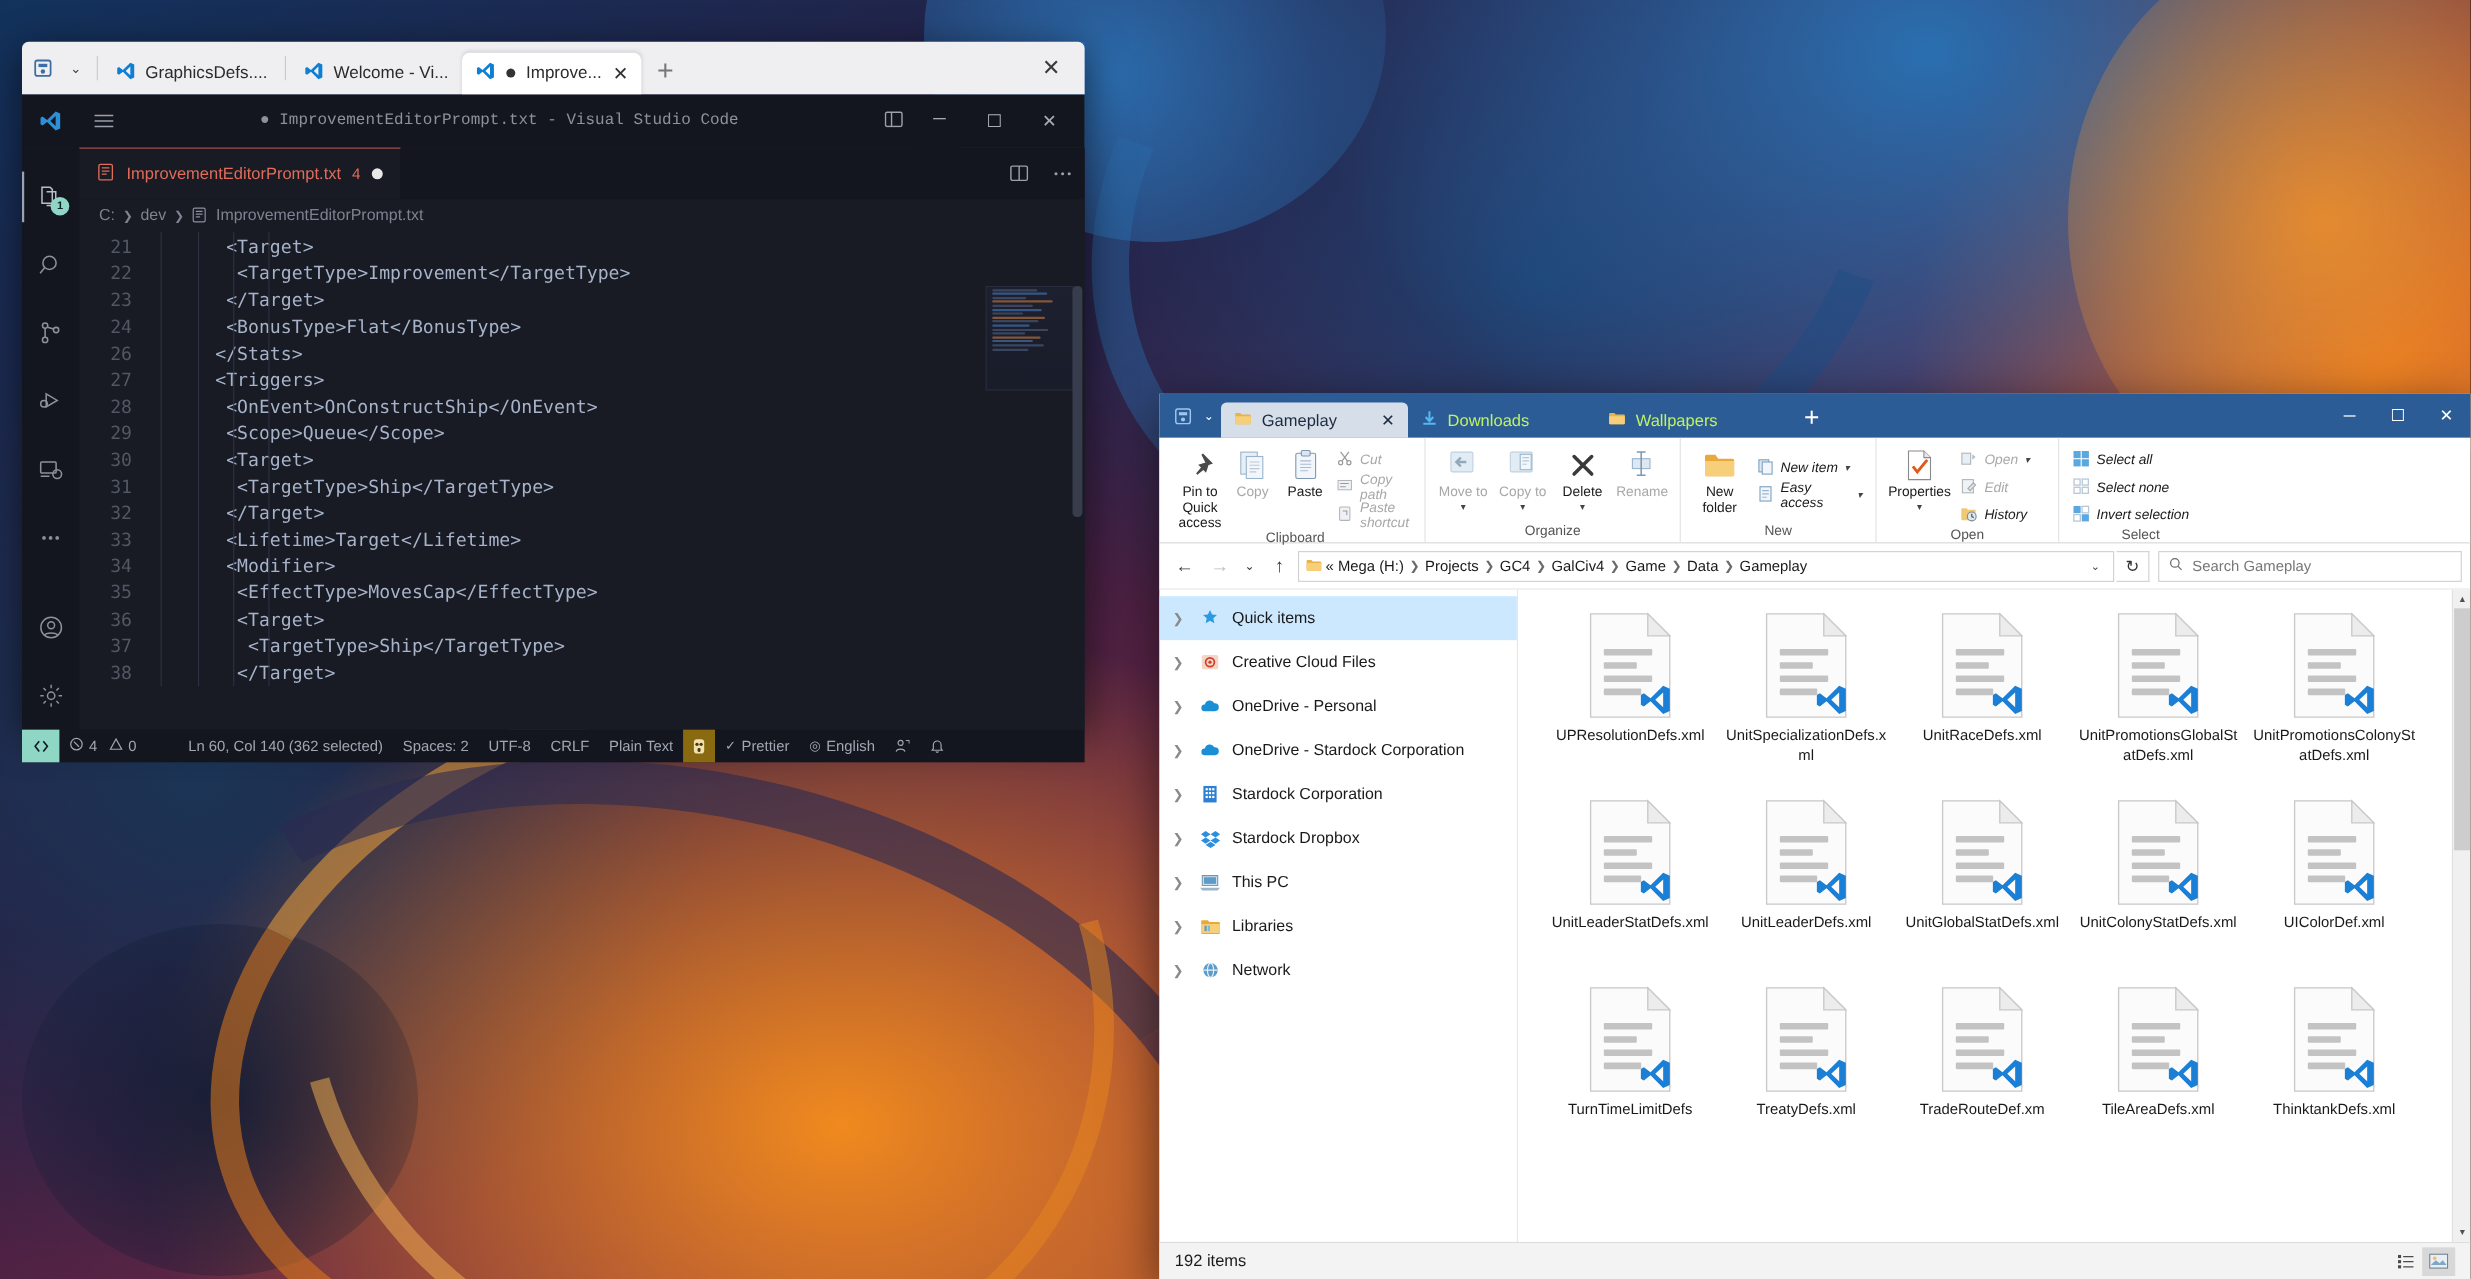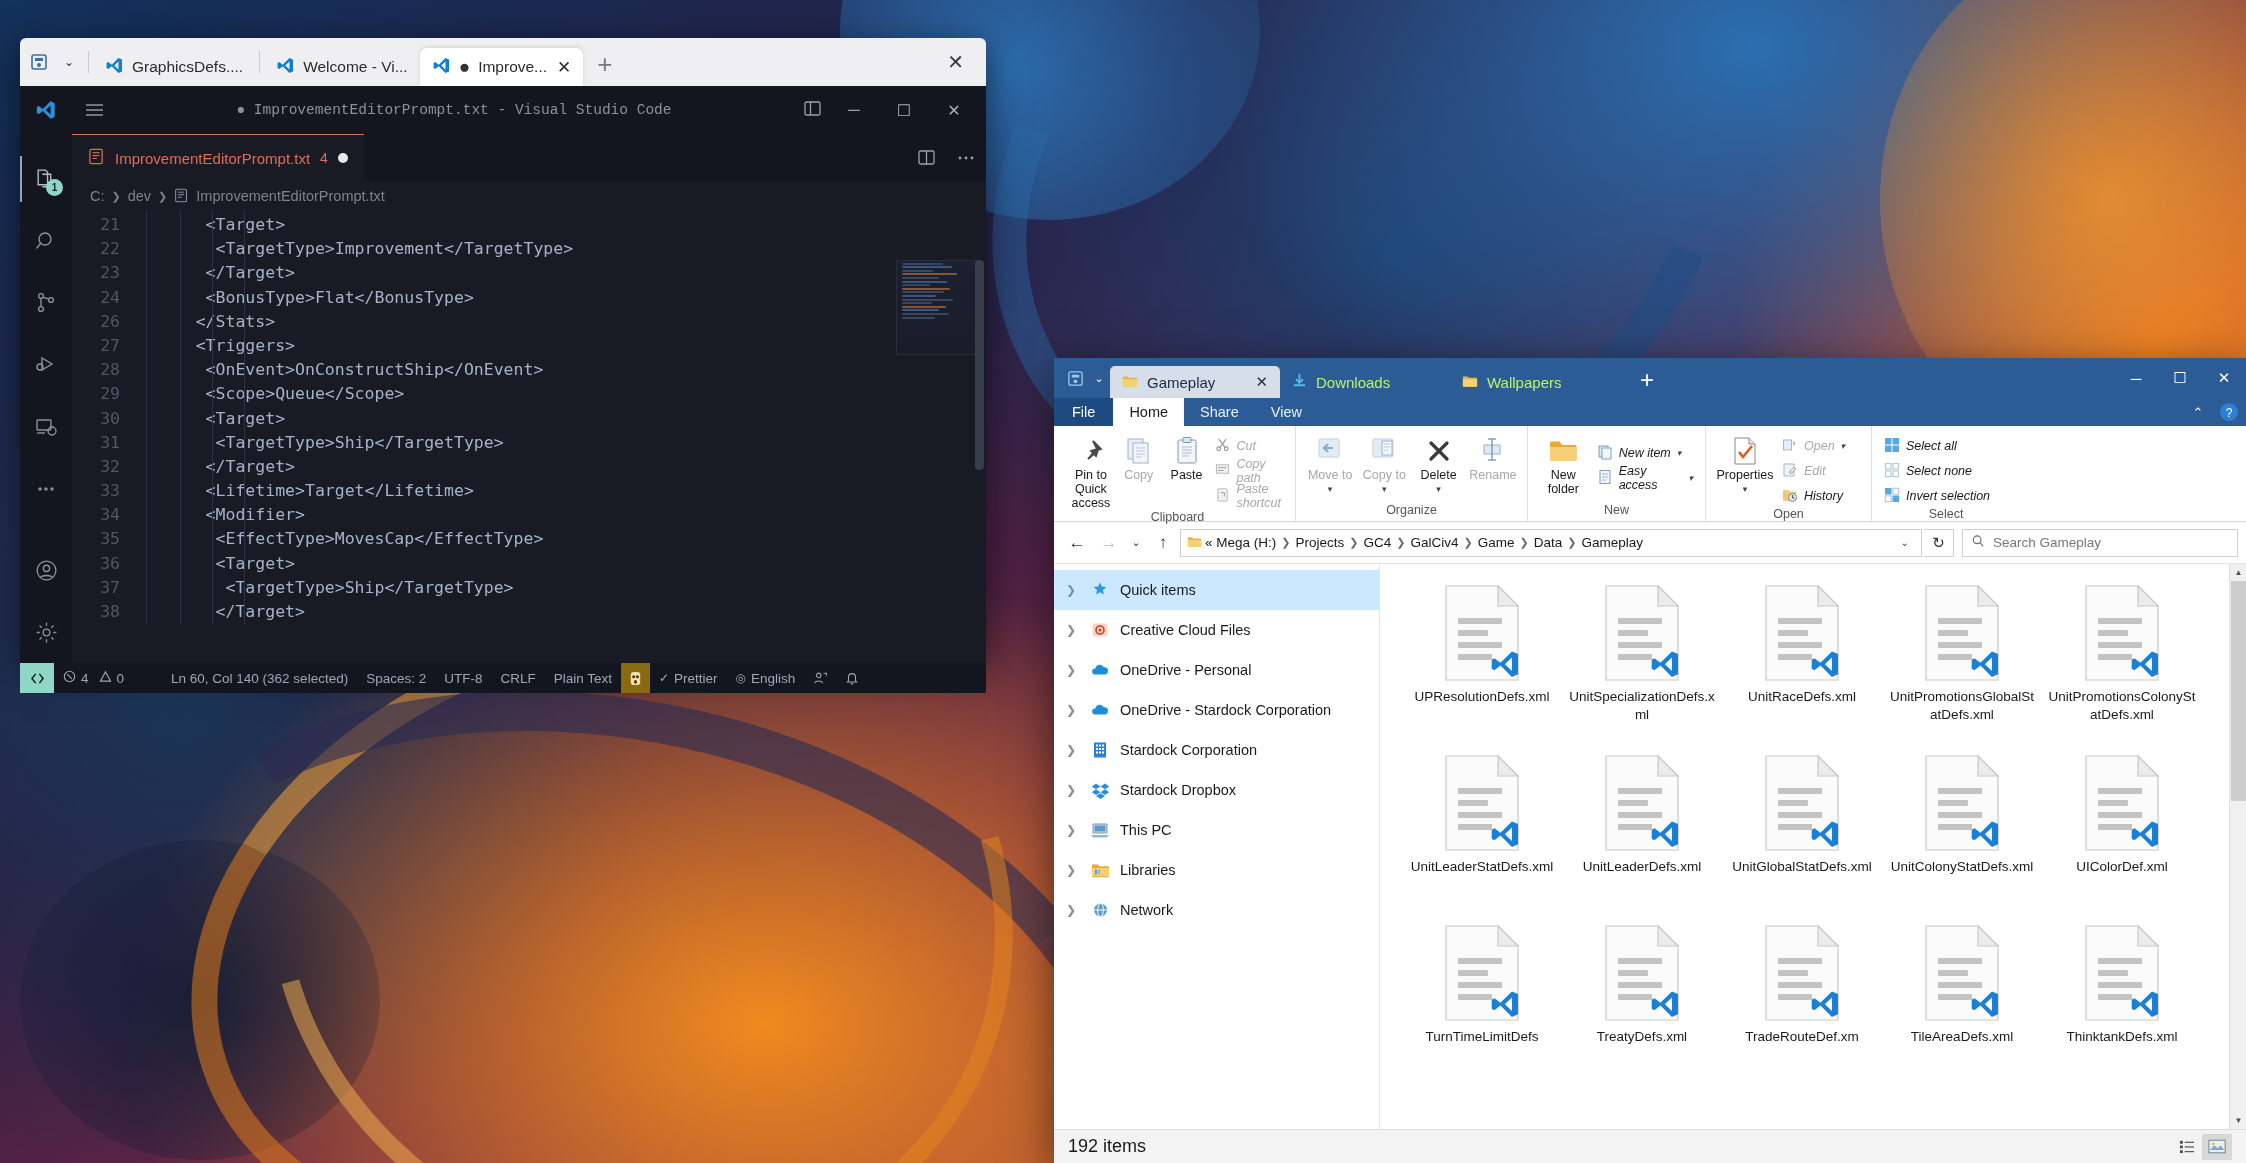--- a/index.html
+++ b/index.html
@@ -278,21 +278,21 @@
   }
   #ex-vscroll {
     position:absolute; right:0; top:0; bottom:0; width:17px; background:#f0f0f0;
     border-left:1px solid #e0e0e0;
   }
   #ex-vthumb { position:absolute; top:0; left:1px; width:15px; height: 220px; background:#cdcdcd; }
   .scrollarrow { position:absolute; left:0; width:17px; height:17px; display:flex;align-items:center;justify-content:center; font-size:8px; color:#505050; }
 
   #ex-statusbar {
     height: 34px; background:#f3f3f3; border-top:1px solid #dcdcdc;
-    display:flex; align-items:center; padding: 0 14px; font-size:18px; color:#1a1a1a;
+    display:flex; align-items:center; padding: 0 14px; font-size:15px; color:#1a1a1a;
   }
   #ex-status-spacer { flex:1; }
   .viewbtn { width:30px; height:26px; display:flex;align-items:center;justify-content:center; }
   .viewbtn.sel { background:#d8d8d8; }
 </style>
 </head>
 <body>
 
 <div id="desktop">
   <div class="swirl" id="w-blob1"></div>
@@ -642,34 +642,20 @@
       <span>Wallpapers</span>
     </div>
 
     <div id="ex-newtab">+</div>
     <div id="ex-tab-spacer"></div>
     <div class="ex-wc">─</div>
     <div class="ex-wc">☐</div>
     <div class="ex-wc">✕</div>
   </div>
 
-  <div id="ex-ribbonbar">
-    <div id="ex-file-btn">File</div>
-    <div class="ex-ribbon-tab active">Home</div>
-    <div class="ex-ribbon-tab">Share</div>
-    <div class="ex-ribbon-tab">View</div>
-    <div id="ex-ribbonbar-spacer"></div>
-    <div id="ex-ribbon-collapse">⌃</div>
-    <div id="ex-help">
-      <svg width="20" height="20" viewBox="0 0 20 20">
-          <circle cx="10" cy="10" r="9" fill="#2b7fd4"></circle>
-          <text x="10" y="14.5" font-size="12" fill="#fff" text-anchor="middle" font-family="Liberation Sans">?</text>
-        </svg>
-    </div>
-  </div>
 
   <div id="ex-ribbon">
 
     <div class="rgroup" style="width:236px">
       <div class="rgroup-body">
         <div class="rbig">
           <span class="ric">
             <svg width="28" height="28" viewBox="0 0 28 28">
                 <g stroke="#4a4a4a" stroke-width="1.8" fill="#4a4a4a">
                   <path d="M16 4l8 8-3 1-2 6-3-3-5 6 6-5-3-3 6-2z"></path>

